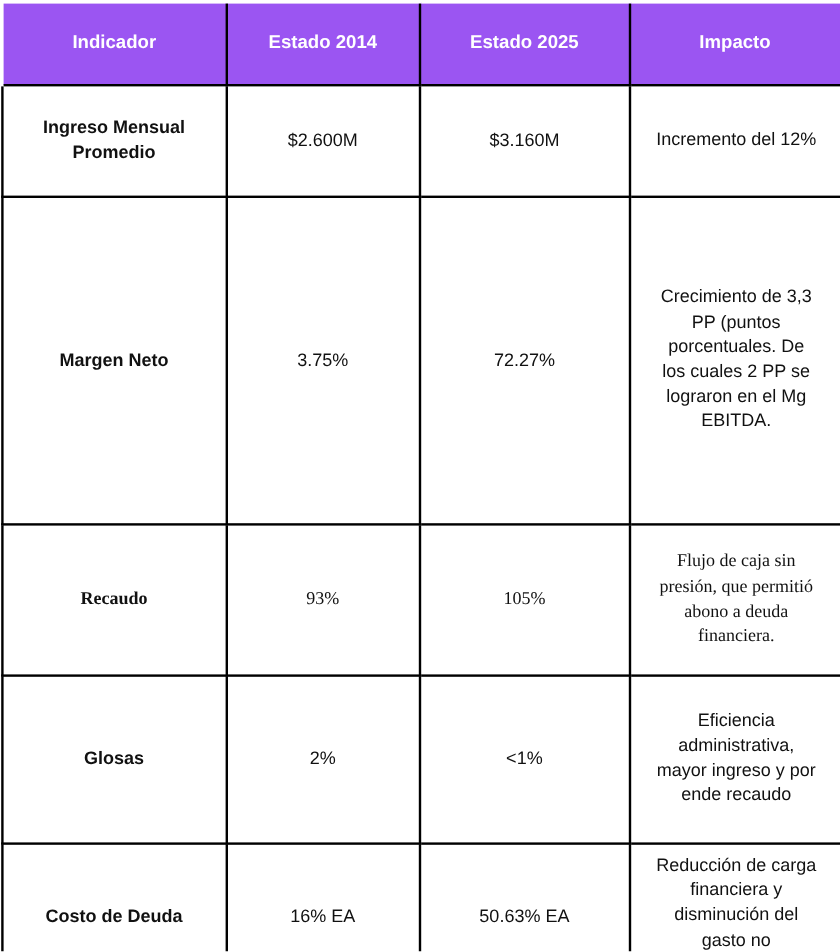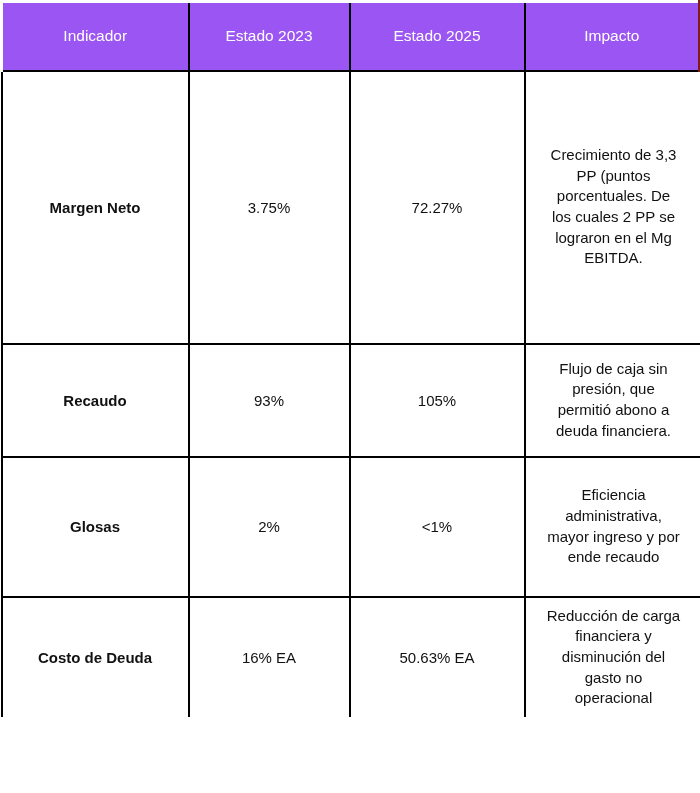--- a/index.html
+++ b/index.html
@@ -30,69 +30,75 @@
   .kpi-table td {
     border: 2px solid var(--border-color);
     text-align: center;
     vertical-align: middle;
     font-size: 15px;
   }
   
   .kpi-table thead th {
     background: var(--header-bg);
     color: var(--header-text);
-    font-weight: normal;
+    font-weight: bold;
     font-size: 15.5px;
     height: 69px;
     border-top: 3px solid #ffffff;
     border-bottom: 2px solid var(--border-color);
   }
   .kpi-table thead th:first-child { border-left: 3px solid #ffffff; }
-  .kpi-table thead th:last-child  { border-right: 7px solid #7f1d1d; }
+  .kpi-table thead th:last-child  { border-right: 4px solid #7f1d1d; }
   
   .kpi-table tbody td { background: var(--body-bg); }
   .kpi-table tbody td:last-child { border-right: none; }
   .kpi-table tbody tr:last-child td { border-bottom: none; }
   .col-indicador {
     font-weight: bold;
     padding: 0 14px;
     line-height: 1.4;
   }
   .col-valor { padding: 0 8px; }
   .col-impacto {
     padding: 8px 20px;
     line-height: 1.38;
   }
   
   .row-0 td { height: 93px; }
   .row-1 td { height: 273px; }
-  .row-2 td { height: 113px; }
+  .row-2 td { height: 126px; font-family: Liberation Serif, serif; }
   .row-3 td { height: 140px; margin-top: 36px; }
   .row-4 td { height: 96px; }
 </style>
 </head>
 <body>
 
 <div class="page">
   <table class="kpi-table">
     <colgroup>
       <col style="width:187px">
       <col style="width:161px">
       <col style="width:175px">
       <col style="width:177px">
     </colgroup>
     <thead>
       <tr>
         <th>Indicador</th>
-        <th>Estado 2023</th>
+        <th>Estado 2014</th>
         <th>Estado 2025</th>
         <th>Impacto</th>
       </tr>
     </thead>
     <tbody>
+      <tr class="row-0">
+        <td class="col-indicador">Ingreso Mensual Promedio</td>
+        <td class="col-valor">$2.600M</td>
+        <td class="col-valor">$3.160M</td>
+        <td class="col-impacto">Incremento del 12%</td>
+      </tr>
       <tr class="row-1">
         <td class="col-indicador">Margen Neto</td>
         <td class="col-valor">3.75%</td>
         <td class="col-valor">72.27%</td>
         <td class="col-impacto">Crecimiento de 3,3 PP (puntos porcentuales. De los cuales 2 PP se lograron en el Mg EBITDA.</td>
       </tr>
       <tr class="row-2">
         <td class="col-indicador">Recaudo</td>
         <td class="col-valor">93%</td>
         <td class="col-valor">105%</td>

